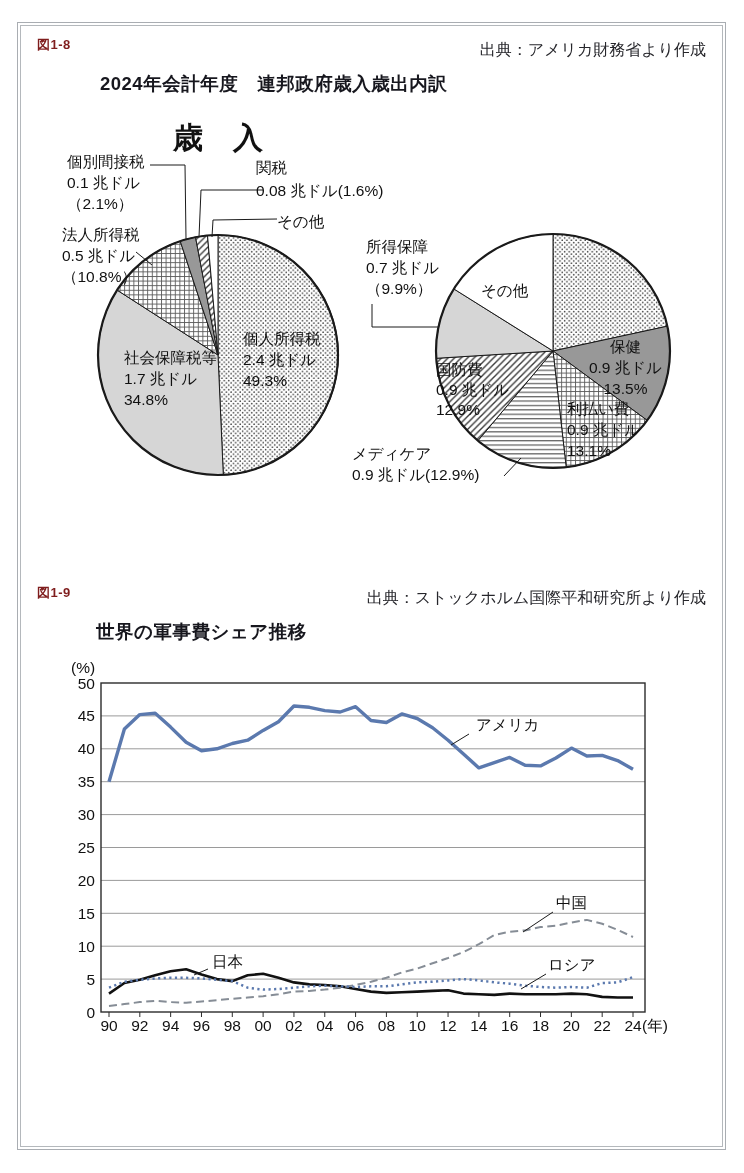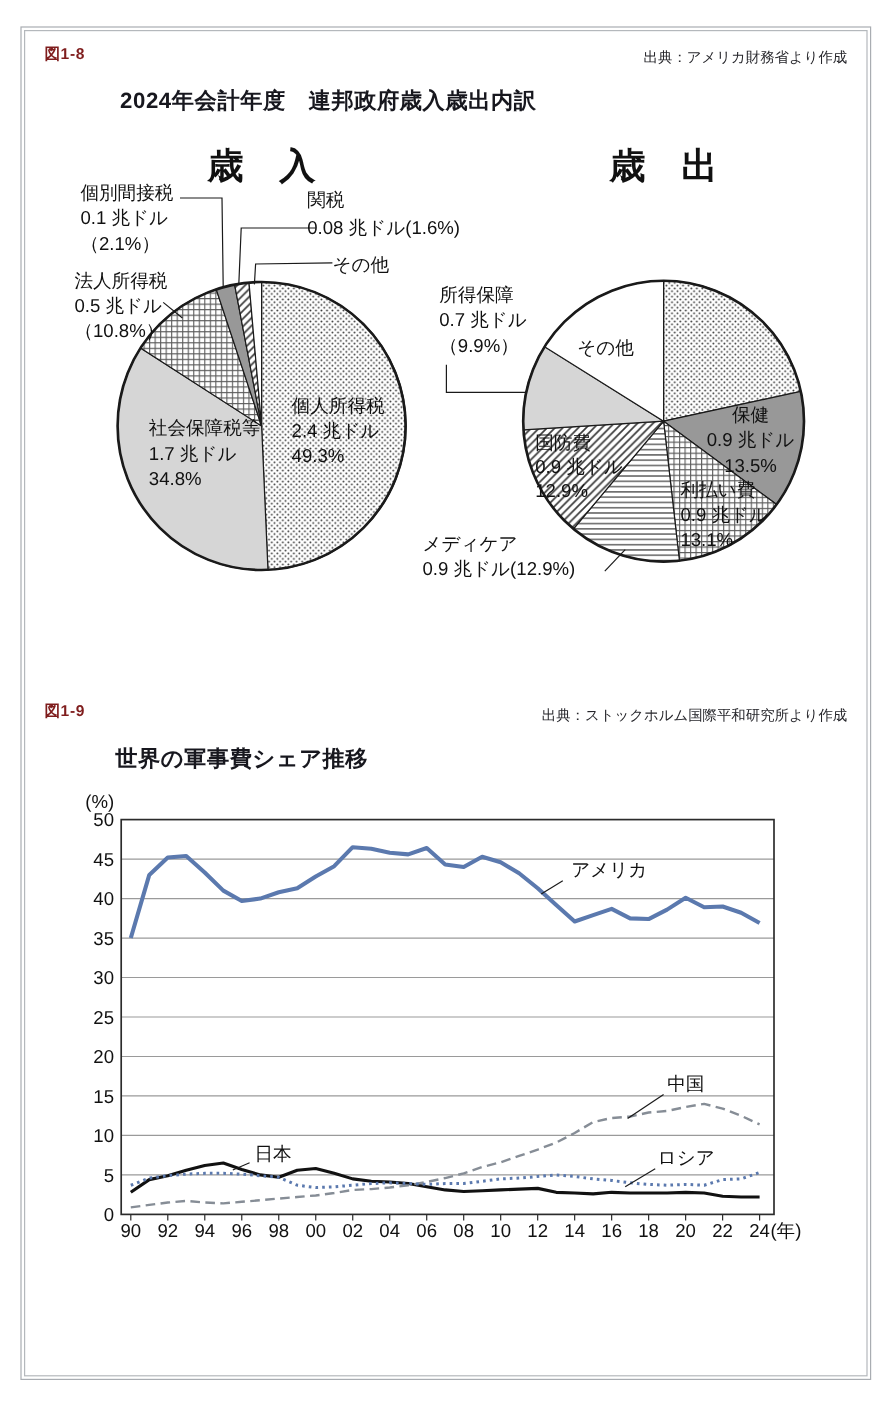--- a/index.html
+++ b/index.html
@@ -3,21 +3,21 @@
 <meta charset="utf-8">
 <style>
   html,body{margin:0;padding:0;background:#fff;}
   .page{position:relative;width:744px;height:1173px;background:#fff;overflow:hidden;
         font-family:"Liberation Sans","DejaVu Sans",sans-serif;color:#1a1a1a;}
   .frame{position:absolute;left:17px;top:22px;width:707px;height:1126px;border:1px solid #a9adb2;}
   .frame-inner{position:absolute;inset:2px;border:1px solid #b4b8bc;}
   .abs{position:absolute;}
   .fig-tag{font-weight:bold;font-size:13px;color:#7f1d1d;letter-spacing:.5px;}
   .fig-title{font-weight:bold;font-size:18.5px;color:#17171e;letter-spacing:.5px;margin-top:37px;}
-  .fig-source{font-size:12px;color:#26262b;}
+  .fig-source{font-size:16px;color:#26262b;}
   .pie-title{font-size:30px;font-weight:bold;text-align:center;color:#111;}
   .plabel{position:absolute;font-size:15.5px;line-height:21px;color:#111;white-space:nowrap;}
   .plabel.ra{text-align:center;}
   svg{position:absolute;left:0;top:0;}
   svg text{font-family:"Liberation Sans","DejaVu Sans",sans-serif;fill:#111;}
 </style>
 </head>
 <body>
 
 <div class="page">
@@ -137,21 +137,20 @@
       <line x1="553" y1="912" x2="523" y2="932" stroke="#1a1a1a" stroke-width="1"></line>
       <text x="548" y="970" font-size="15.5">ロシア</text>
       <line x1="546" y1="974" x2="521" y2="989" stroke="#1a1a1a" stroke-width="1"></line>
     </svg>
 
   <div class="abs fig-tag" style="left:37px;top:36px">図1-8</div>
   <div class="abs fig-title" style="left:100px;top:34px">2024年会計年度　連邦政府歳入歳出内訳</div>
   <div class="abs fig-source" style="right:38px;top:40px">出典：アメリカ財務省より作成</div>
 
   <div class="abs pie-title" style="left:148px;top:118px;width:140px">歳　入</div>
-  <div class="abs pie-title" style="left:483px;top:118px;width:140px">歳　出</div>
 
   <div class="plabel" style="left:67px;top:151px">
     <div>個別間接税</div>
     <div>0.1 兆ドル</div>
     <div>（2.1%）</div>
   </div>
   <div class="plabel" style="left:256px;top:156px;line-height:23px">
     <div>関税</div>
     <div><span>0.08 兆ドル</span><span>(1.6%)</span></div>
   </div>
@@ -181,21 +180,21 @@
   <div class="plabel ra" style="right:82px;top:336px">
     <div>保健</div>
     <div>0.9 兆ドル</div>
     <div>13.5%</div>
   </div>
   <div class="plabel" style="left:567px;top:398px">
     <div>利払い費</div>
     <div>0.9 兆ドル</div>
     <div>13.1%</div>
   </div>
-  <div class="plabel" style="left:446px;top:360px;line-height:20px">
+  <div class="plabel" style="left:436px;top:360px;line-height:20px">
     <div>国防費</div>
     <div>0.9 兆ドル</div>
     <div>12.9%</div>
   </div>
   <div class="plabel" style="left:352px;top:443px">
     <div>メディケア</div>
     <div><span>0.9 兆ドル</span><span>(12.9%)</span></div>
   </div>
 
   <div class="abs fig-tag" style="left:37px;top:584px">図1-9</div>

